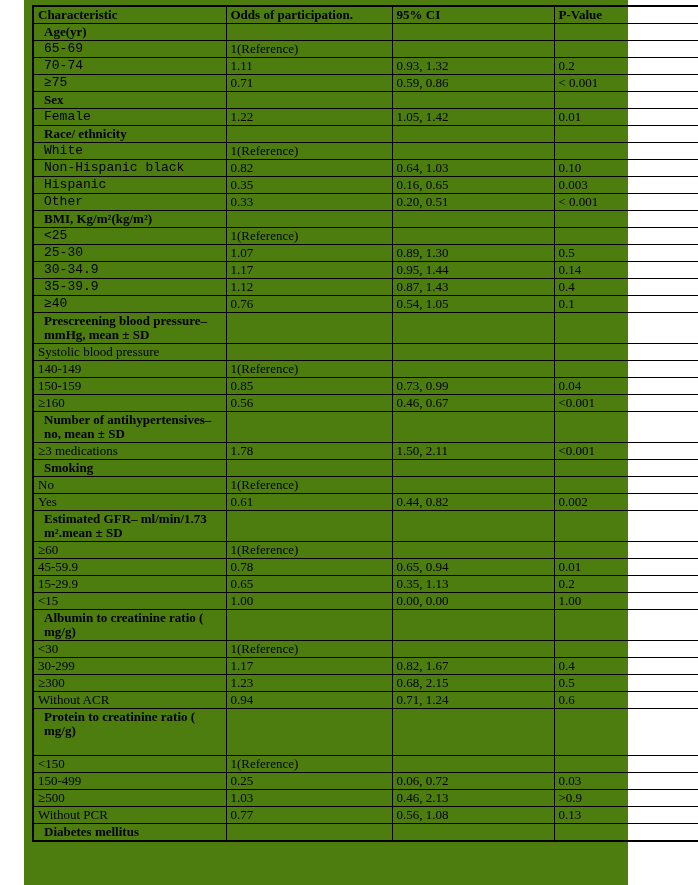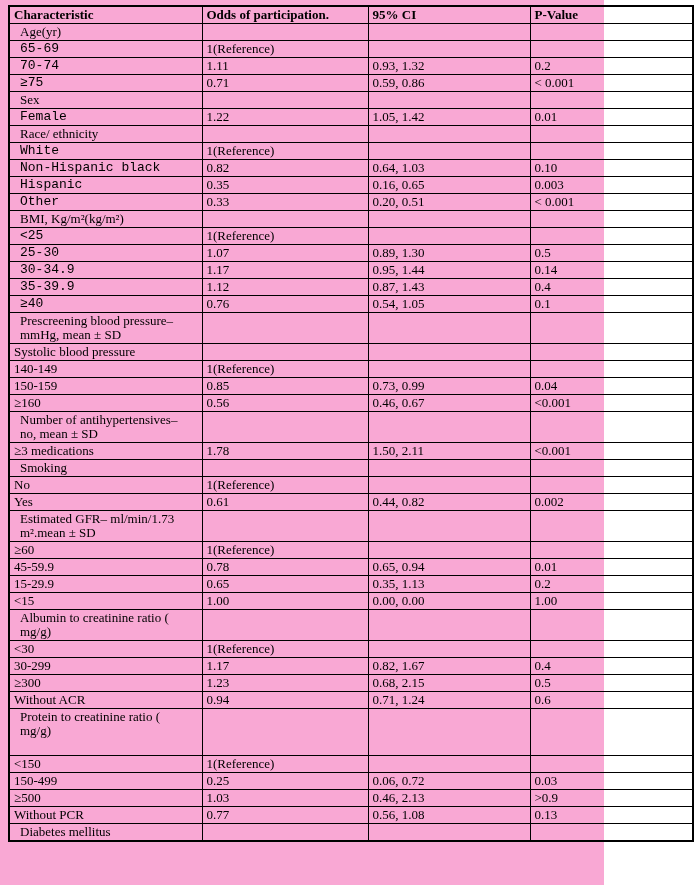--- a/index.html
+++ b/index.html
@@ -4,24 +4,25 @@
 <style>
   html, body {
     margin: 0;
     padding: 0;
     background: #ffffff;
     width: 698px;
   }
   .page {
     width: 604px;
     height: 885px;
-    background: #f9a8d4;
+    background: #4d7c0f;
     box-sizing: border-box;
     padding: 5px 6px 0 8px;
     font-family: "Liberation Serif", serif;
+    margin-left: 24px;
   }
   table.stats {
     border-collapse: collapse;
     table-layout: fixed;
     width: 684px;
     border: 2px solid #000000;
   }
   table.stats th,
   table.stats td {
     border: 1px solid #000000;
@@ -36,21 +37,21 @@
     font-weight: normal;
   }
   table.stats th {
     font-weight: bold;
   }
   
   table.stats td.label {
     white-space: pre-line;
   }
   tr.section td.label {
-    font-weight: normal;
+    font-weight: bold;
     padding-left: 10px;
   }
   tr.indent td.label {
     padding-left: 10px;
     font-family: Liberation Mono, monospace;
   }
   tr.tall td {
     height: 44px;
   }
 </style>

